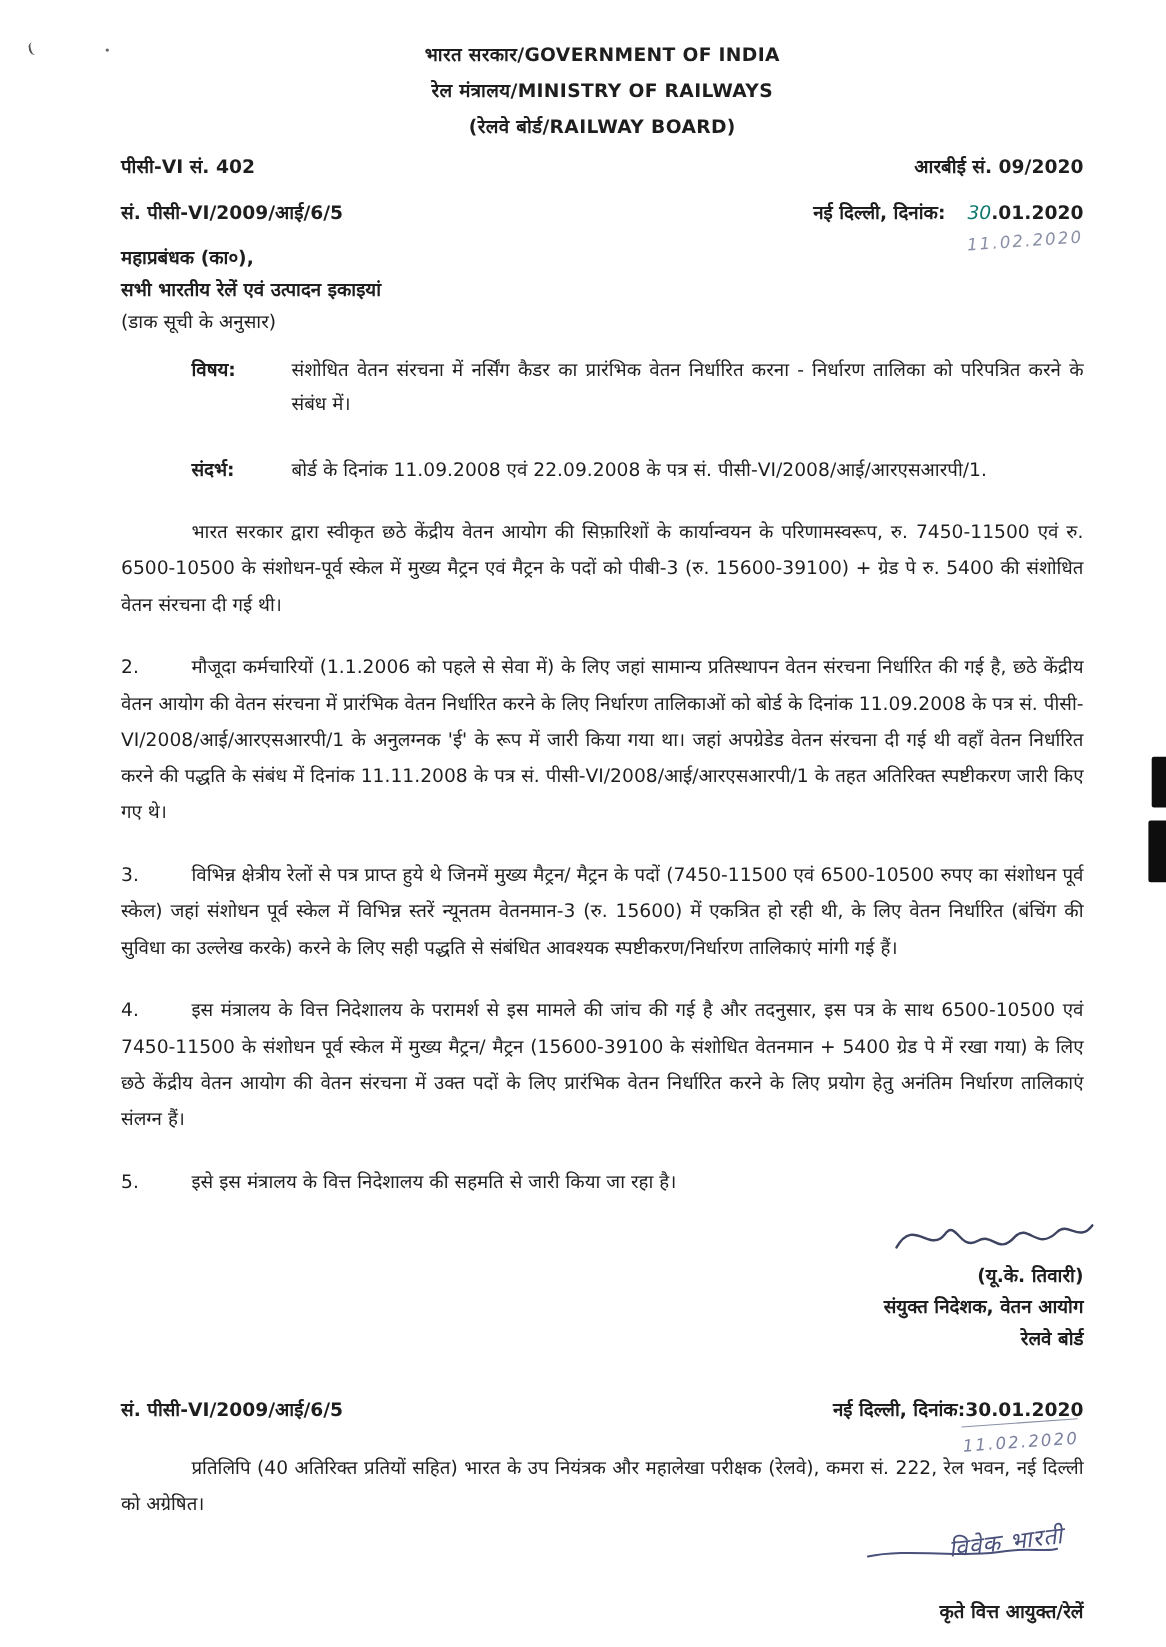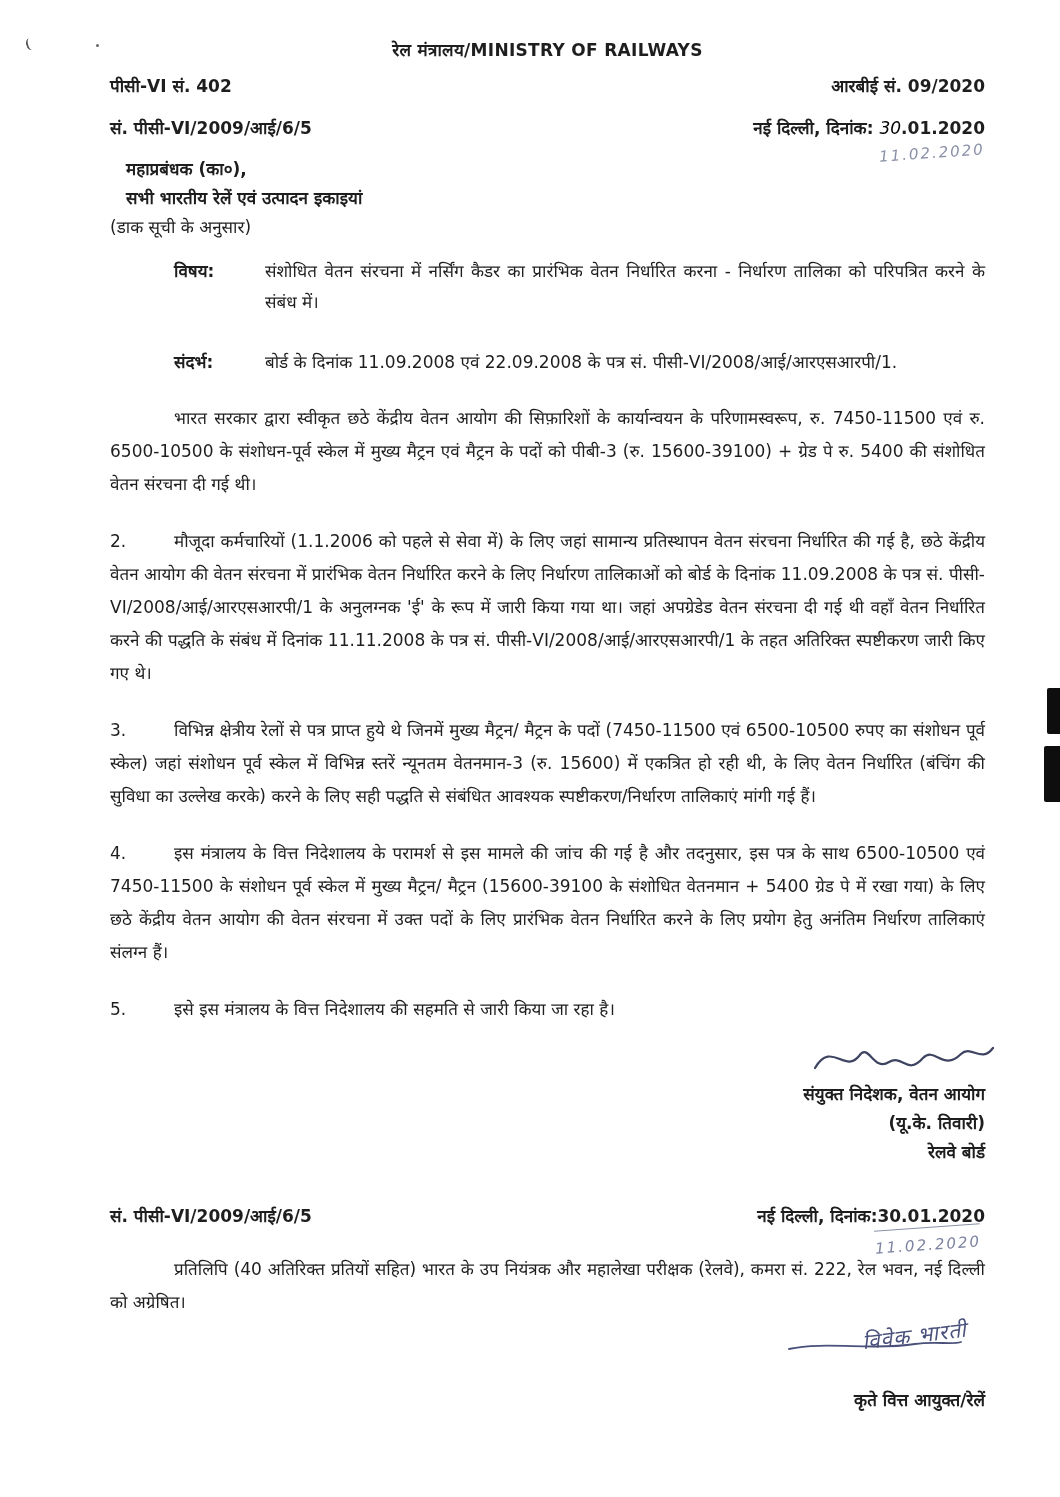--- a/index.html
+++ b/index.html
@@ -22,38 +22,38 @@
   
   .letterhead { text-align: center; font-weight: bold; font-size: 17px; line-height: 33px; letter-spacing: .3px; }
 
   
   .meta-row { display: flex; justify-content: space-between; font-weight: bold; font-size: 17px; line-height: 30px; }
   .meta-row.first  { margin-top: 4px; }
   .meta-row.second { margin-top: 12px; }
   .date-wrap { position: relative; }
 
   
-  .hw { font-style: italic; color: #000000; margin-left: 6px; font-weight: normal; }
+  .hw { font-style: italic; color: #0f766e; margin-left: 20px; font-weight: normal; }
   .hw-date-top {
     position: absolute; top: 25px; right: 0;
     font-size: 15px; font-weight: normal; font-style: italic;
     color: #8a90a6; letter-spacing: 2px;
     transform: rotate(-4deg); white-space: nowrap;
   }
   .hw-date-bottom {
     position: absolute; top: 26px; right: 4px;
     font-size: 15px; font-weight: normal; font-style: italic;
     color: #7c82a0; letter-spacing: 2px;
     border-top: 1.5px solid #8a90a6; padding-top: 2px;
     transform: rotate(-4deg); white-space: nowrap;
   }
 
   
   .addressee { margin-top: 12px; line-height: 29px; }
-  .addressee .b { font-weight: bold; margin-left: 16px; }
+  .addressee .b { font-weight: bold; }
 
   
   .subj-block { margin: 14px 0 0 64px; display: grid; grid-template-columns: 62px 1fr; row-gap: 6px; column-gap: 4px; line-height: 31px; gap: 29px; }
   .subj-label { font-weight: bold; }
   .subj-text { text-align: justify; }
 
   
   .para { margin: 24px 0 0 0; line-height: 33px; text-align: justify; }
   .para.lead { text-indent: 64px; }
   .para-num { display: inline-block; width: 64px; text-indent: 0; }
@@ -81,21 +81,23 @@
 <body>
 
 <div class="page">
 
   <div class="corner-a"></div>
   <div class="corner-b"></div>
   <div class="edge-mark m1"></div>
   <div class="edge-mark m2"></div>
 
   <div class="letterhead">
+    <div>भारत सरकार/GOVERNMENT OF INDIA</div>
     <div>रेल मंत्रालय/MINISTRY OF RAILWAYS</div>
+    <div>(रेलवे बोर्ड/RAILWAY BOARD)</div>
   </div>
 
   <div class="meta-row first">
     <span>पीसी-VI सं. 402</span>
     <span>आरबीई सं. 09/2020</span>
   </div>
 
   <div class="meta-row second">
     <span>सं. पीसी-VI/2009/आई/6/5</span>
     <span class="date-wrap">
@@ -124,22 +126,22 @@
   <p class="para"><span class="para-num">3.</span><span>विभिन्न क्षेत्रीय रेलों से पत्र प्राप्त हुये थे जिनमें मुख्य मैट्रन/ मैट्रन के पदों (7450-11500 एवं 6500-10500 रुपए का संशोधन पूर्व स्केल) जहां संशोधन पूर्व स्केल में विभिन्न स्तरें न्यूनतम वेतनमान-3 (रु. 15600) में एकत्रित हो रही थी, के लिए वेतन निर्धारित (बंचिंग की सुविधा का उल्लेख करके) करने के लिए सही पद्धति से संबंधित आवश्यक स्पष्टीकरण/निर्धारण तालिकाएं मांगी गई हैं।</span></p>
 
   <p class="para"><span class="para-num">4.</span><span>इस मंत्रालय के वित्त निदेशालय के परामर्श से इस मामले की जांच की गई है और तदनुसार, इस पत्र के साथ 6500-10500 एवं 7450-11500 के संशोधन पूर्व स्केल में मुख्य मैट्रन/ मैट्रन (15600-39100 के संशोधित वेतनमान + 5400 ग्रेड पे में रखा गया) के लिए छठे केंद्रीय वेतन आयोग की वेतन संरचना में उक्त पदों के लिए प्रारंभिक वेतन निर्धारित करने के लिए प्रयोग हेतु अनंतिम निर्धारण तालिकाएं संलग्न हैं।</span></p>
 
   <p class="para"><span class="para-num">5.</span><span>इसे इस मंत्रालय के वित्त निदेशालय की सहमति से जारी किया जा रहा है।</span></p>
 
   <div class="sign-block">
     <svg class="scribble" width="190" height="48" viewBox="0 0 190 48">
       <path d="M6 36 C 22 8, 36 42, 50 24 C 60 10, 64 40, 80 30 C 94 22, 98 44, 114 26 C 126 14, 134 40, 152 22 C 162 12, 172 32, 184 16" stroke="#3d4360" stroke-width="2.2" fill="none" stroke-linecap="round"></path>
     </svg>
+    <div>(यू.के. तिवारी)</div>
     <div>संयुक्त निदेशक, वेतन आयोग</div>
-    <div>(यू.के. तिवारी)</div>
     <div>रेलवे बोर्ड</div>
   </div>
 
   <div class="meta-row footer-meta">
     <span>सं. पीसी-VI/2009/आई/6/5</span>
     <span class="date-wrap">
       <span>नई दिल्ली, दिनांक:30.01.2020</span>
       <span class="hw-date-bottom">11.02.2020</span>
     </span>
   </div>

